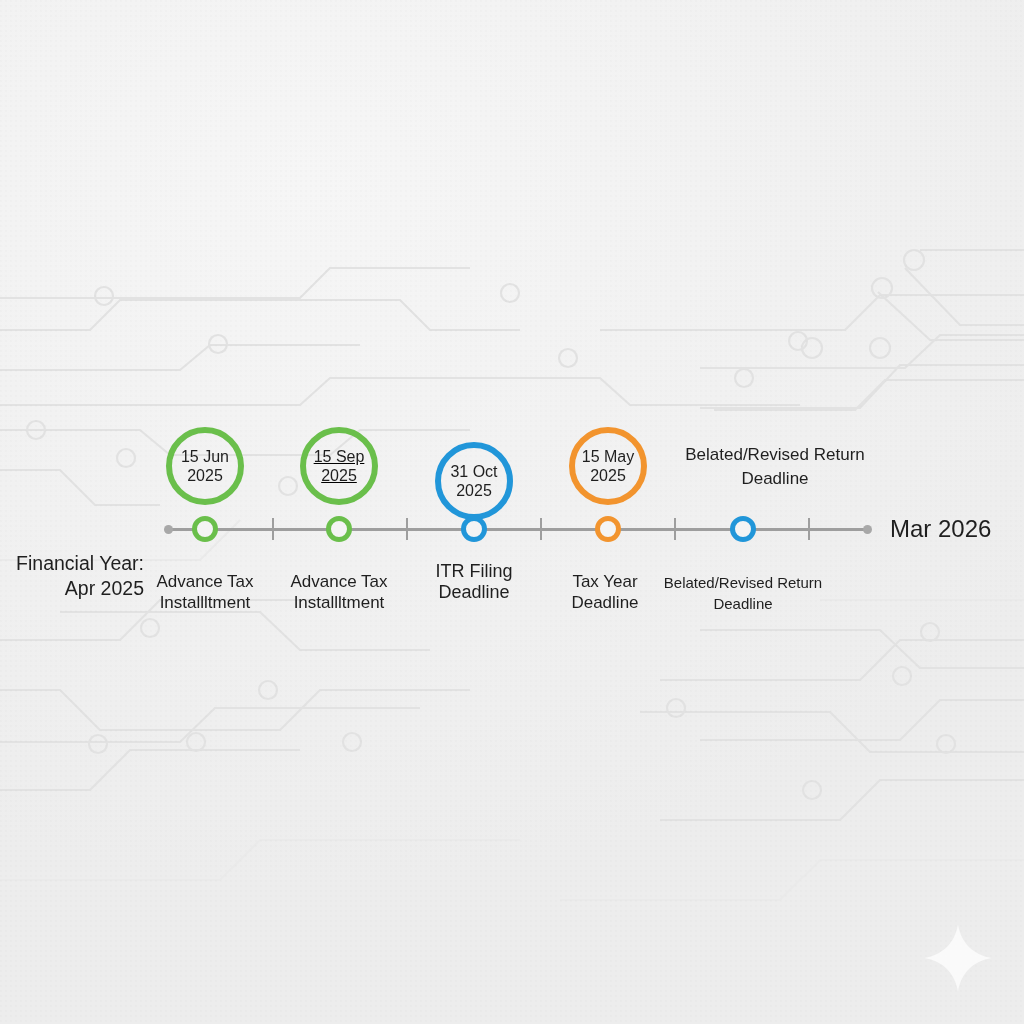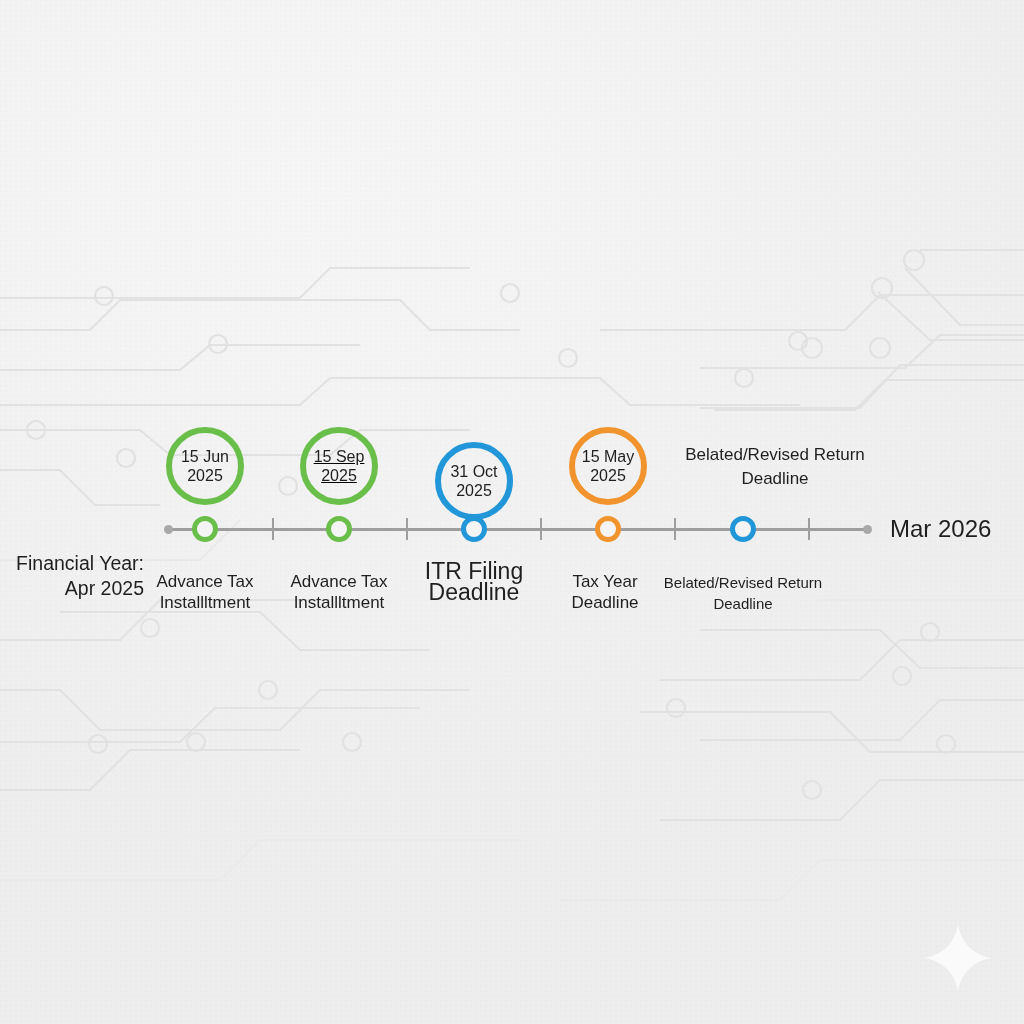--- a/index.html
+++ b/index.html
@@ -254,21 +254,21 @@
     </div>
     <div class="node" style="left:326px; border-color:#6abf4b;"></div>
     <div class="caption" style="left:259px; top:571px; width:160px; font-size:17px;">Advance Tax
 Installltment</div>
 
     <div class="bubble" style="left:435px; top:442px; border-color:#2196d9;">
       <span class="bubble-text">31 Oct
 2025</span>
     </div>
     <div class="node" style="left:461px; border-color:#2196d9;"></div>
-    <div class="caption" style="left:394px; top:561px; width:160px; font-size:23px;">ITR Filing
+    <div class="caption" style="left:394px; top:561px; width:160px; font-size:18px;">ITR Filing
 Deadline</div>
 
     <div class="bubble" style="left:569px; top:427px; border-color:#f2942e;">
       <span class="bubble-text">15 May
 2025</span>
     </div>
     <div class="node" style="left:595px; border-color:#f2942e;"></div>
     <div class="caption" style="left:525px; top:571px; width:160px; font-size:17px;">Tax Year
 Deadline</div>
 

